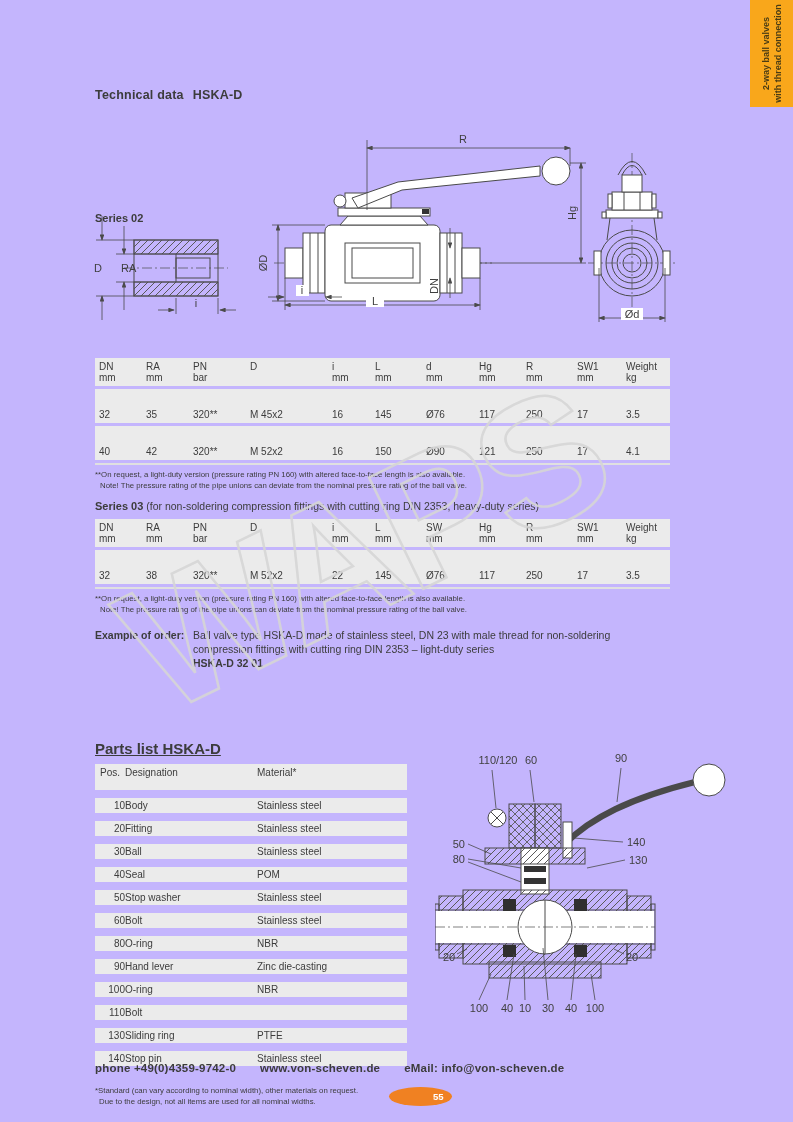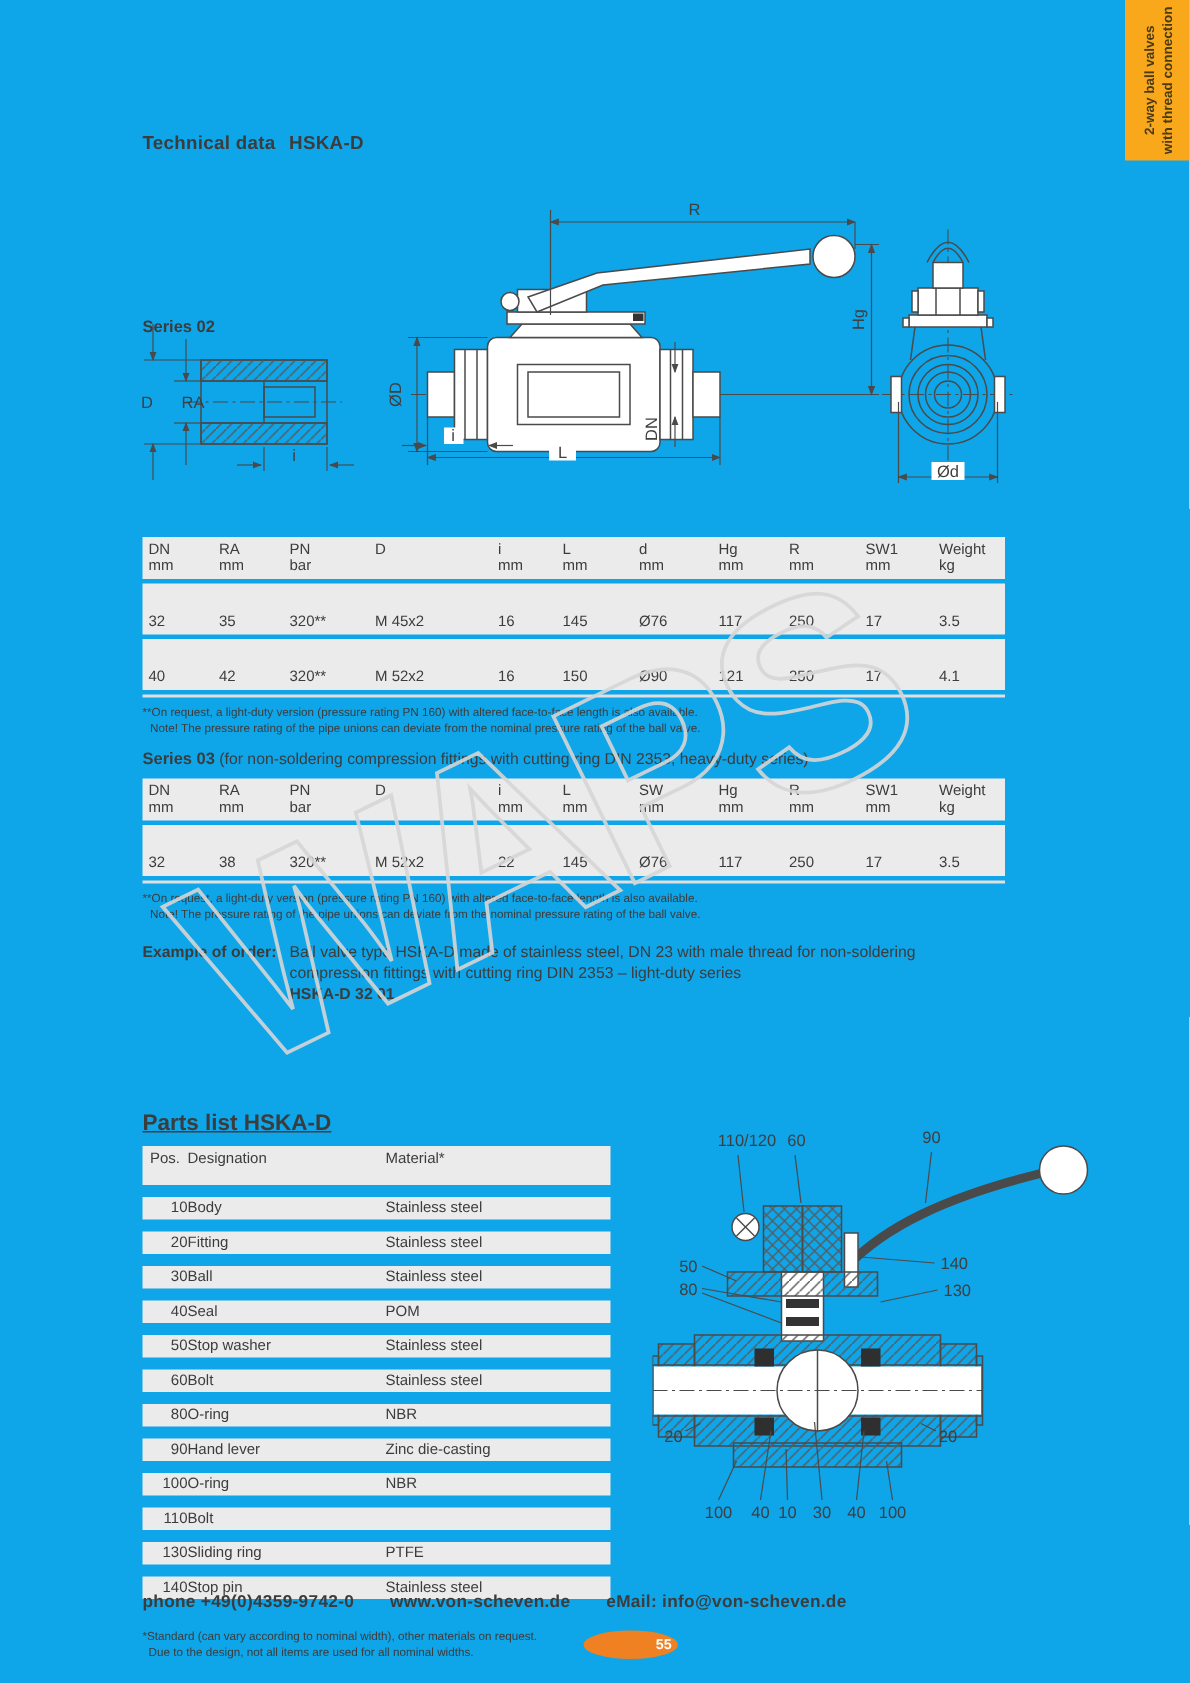--- a/index.html
+++ b/index.html
@@ -1,16 +1,16 @@
 <!DOCTYPE html>
 <html><head>
 <meta charset="utf-8">
 <style>
   html,body{margin:0;padding:0;background:#fff;}
-  .page{position:relative;width:793px;height:1122px;background:#0ea5e9;overflow:hidden;
+  .page{position:relative;width:793px;height:1122px;background:#c4b5fd;overflow:hidden;
         font-family:"Liberation Sans","DejaVu Sans",sans-serif;color:#3c3c3c;}
 
   
   .side-tab{position:absolute;left:750px;top:0;width:43px;height:107px;background:#F9A71B;}
   .side-tab-inner{position:absolute;left:0;top:107px;width:107px;height:43px;
         transform:rotate(-90deg);transform-origin:0 0;
         display:flex;flex-direction:column;justify-content:center;text-align:center;
         font-size:9px;font-weight:bold;color:#4a3c14;line-height:12px;}
 
   
@@ -65,21 +65,21 @@
   .dlbl{font-size:11px;fill:#3f3f3f;}
 
   
   .watermark{position:absolute;left:85px;top:385px;pointer-events:none;z-index:5;overflow:visible;}
 
   
   #footer{position:absolute;left:95px;top:1062px;font-size:11.5px;font-weight:bold;letter-spacing:.2px;}
   #footer span{margin-right:24px;}
   .page-num{position:absolute;left:389px;top:1087px;width:19px;height:19px;border-radius:50%;
         background:#F08122;color:#fff;font-size:9.5px;font-weight:bold;
-        display:flex;align-items:center;justify-content:center;padding-left:44px;}
+        display:flex;align-items:center;padding-left:44px;}
 </style>
 </head>
 <body>
 
 <div class="page">
 
   <div class="side-tab">
     <div class="side-tab-inner">
       <div>2-way ball valves</div>
       <div>with thread connection</div>

